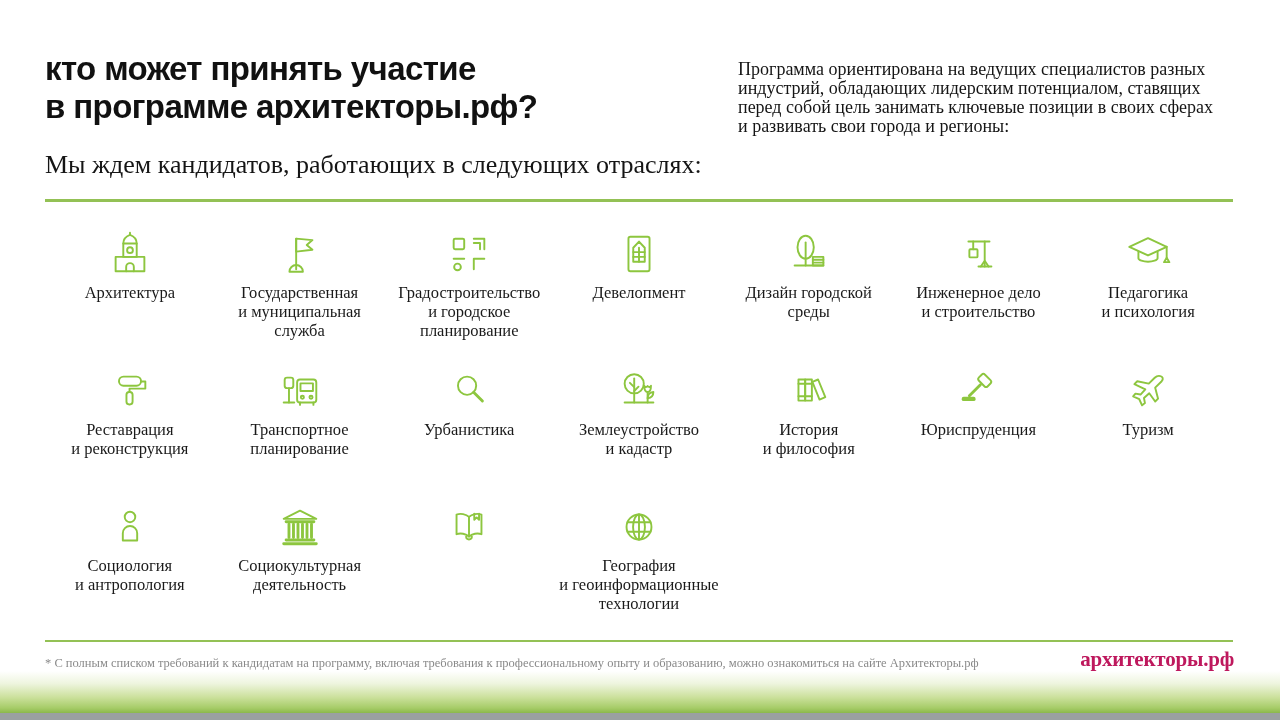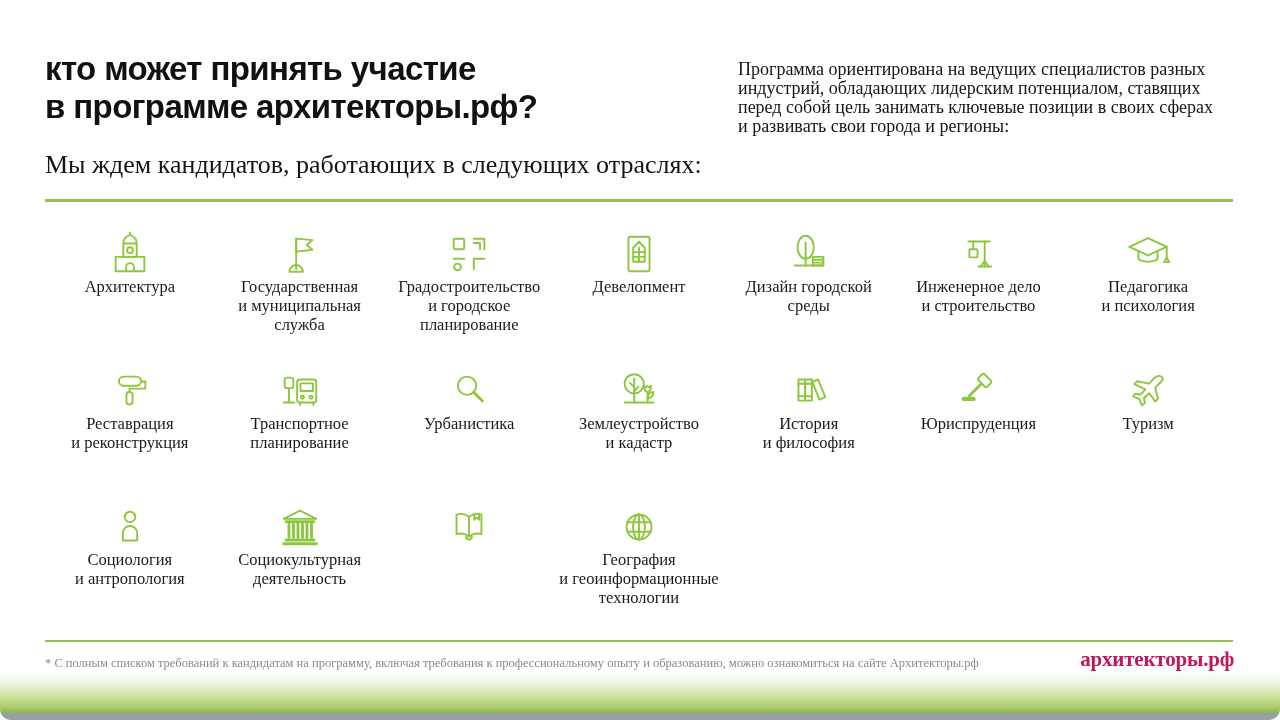--- a/index.html
+++ b/index.html
@@ -1,17 +1,17 @@
 <!DOCTYPE html>
 <html><head>
 <meta charset="utf-8">
 <style>
   html,body{margin:0;padding:0;background:#ffffff;}
   .board{position:relative;width:1280px;height:720px;background:#ffffff;overflow:hidden;
-         font-family:"Liberation Serif",serif;color:#1a1a1a;border-radius:11px;}
+         font-family:"Liberation Serif",serif;color:#1a1a1a;}
 
   .title{position:absolute;left:45px;top:50px;
          font-family:"Liberation Sans",sans-serif;font-weight:bold;
          font-size:33px;line-height:38px;letter-spacing:-0.6px;color:#111;
          white-space:pre-line;}
 
   .intro{position:absolute;left:738px;top:60px;width:480px;
          font-size:18px;line-height:19px;color:#151515;white-space:pre-line;}
 
   .subtitle{position:absolute;left:45px;top:150px;font-size:26px;color:#151515;}
@@ -22,21 +22,21 @@
 
   .grid-row{position:absolute;left:45px;width:1188px;display:grid;
             grid-template-columns:repeat(7,1fr);}
   .row-1{top:227px;}
   .row-2{top:364px;}
   .row-3{top:500px;}
 
   .cell{display:flex;flex-direction:column;align-items:center;text-align:center;}
   .icon-box{height:50px;display:flex;align-items:flex-end;justify-content:center;color:#8dc63f;}
   .icon-box svg{display:block;}
-  .label{margin-top:0;font-size:16.5px;line-height:19px;color:#1a1a1a;white-space:pre-line;}
+  .label{margin-top:6px;font-size:16.5px;line-height:19px;color:#1a1a1a;white-space:pre-line;}
 
   .footnote{position:absolute;left:45px;top:656px;font-size:12.5px;color:#8a8a8a;text-align:center;}
 
   .logo{position:absolute;right:46px;top:647px;
         font-family:Liberation Serif, serif;font-weight:bold;
         font-size:21px;letter-spacing:-0.2px;color:#be185d;}
 
   .bottom-grad{position:absolute;left:0;right:0;bottom:7px;height:42px;
         background:linear-gradient(to bottom,#ffffff 0%,#eef5de 30%,#cce19d 62%,#a6cc68 88%,#8bb84c 100%);}
   .bottom-gray{position:absolute;left:0;right:0;bottom:0;height:7px;background:#9aa0a1;}

